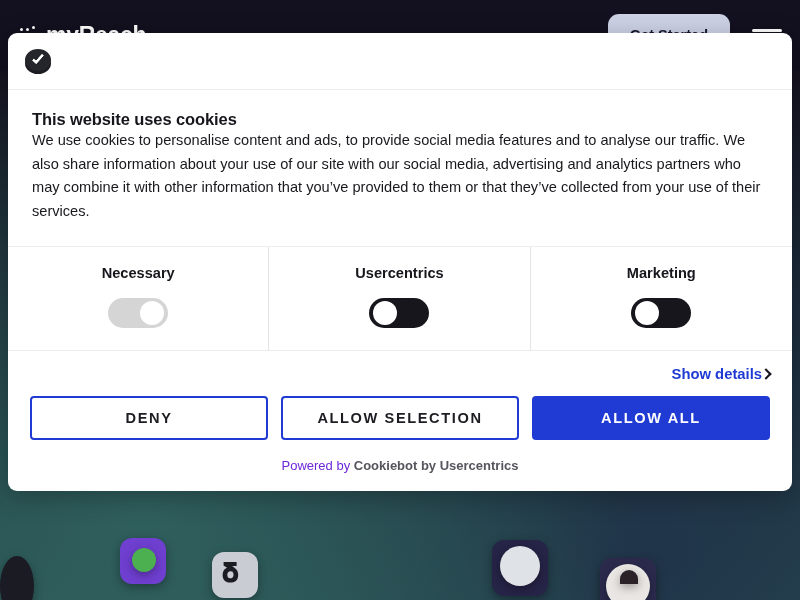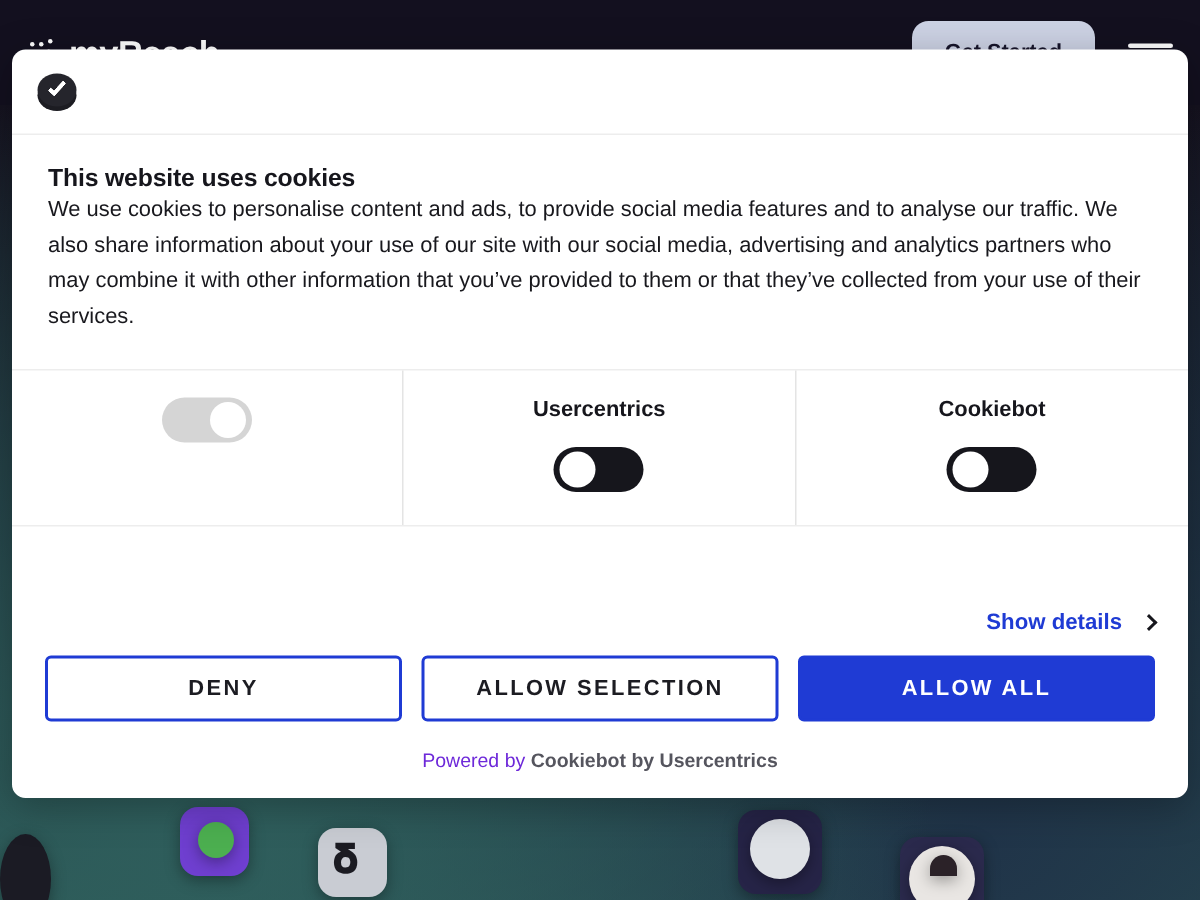--- a/index.html
+++ b/index.html
@@ -219,23 +219,21 @@
   
   #details-row {
     display: flex;
     justify-content: flex-end;
     align-items: center;
     padding: 15px 22px 14px 22px;
   }
   #show-details-link {
     display: flex;
     align-items: center;
-    gap: 14px;
-    cursor: pointer;
-    margin-top: 41px;
+    cursor: pointer;
   }
   #show-details-label {
     font-size: 14.8px;
     font-weight: 700;
     color: #1f3bd4;
   }
   #chevron-right {
     width: 8px; height: 8px;
     border-top: 2.4px solid #16161c;
     border-right: 2.4px solid #16161c;
@@ -331,34 +329,35 @@
     </div>
 
     <div id="dialog-body">
       <div id="dialog-heading">This website uses cookies</div>
       <div id="dialog-text">We use cookies to personalise content and ads, to provide social media features and to analyse our traffic. We also share information about your use of our site with our social media, advertising and analytics partners who may combine it with other information that you’ve provided to them or that they’ve collected from your use of their services.</div>
     </div>
 
     <div id="categories">
 
       <div class="category">
+        <div class="category-label">Necessary</div>
         <div class="toggle locked on">
             <span class="knob"></span>
           </div>
       </div>
 
       <div class="category">
         <div class="category-label">Usercentrics</div>
         <div class="toggle off">
             <span class="knob"></span>
           </div>
       </div>
 
       <div class="category">
-        <div class="category-label">Cookiebot</div>
+        <div class="category-label">Marketing</div>
         <div class="toggle off">
             <span class="knob"></span>
           </div>
       </div>
 
 
     </div>
 
     <div id="details-row">
       <div id="show-details-link">

